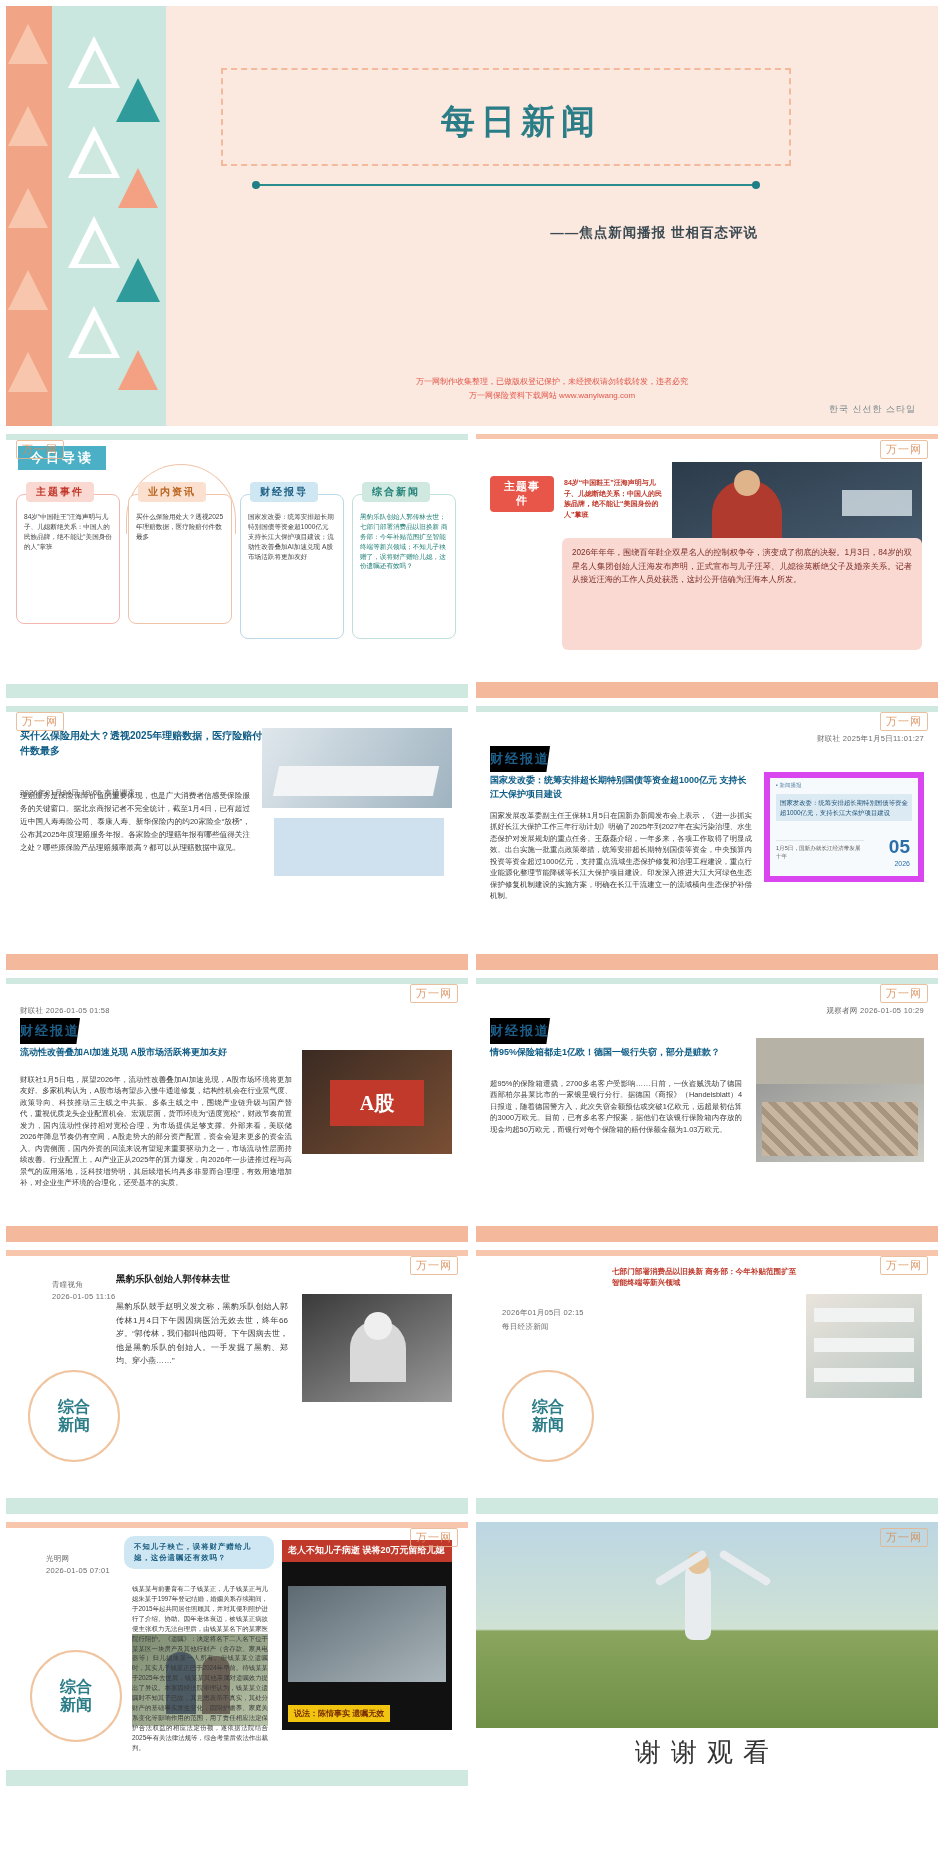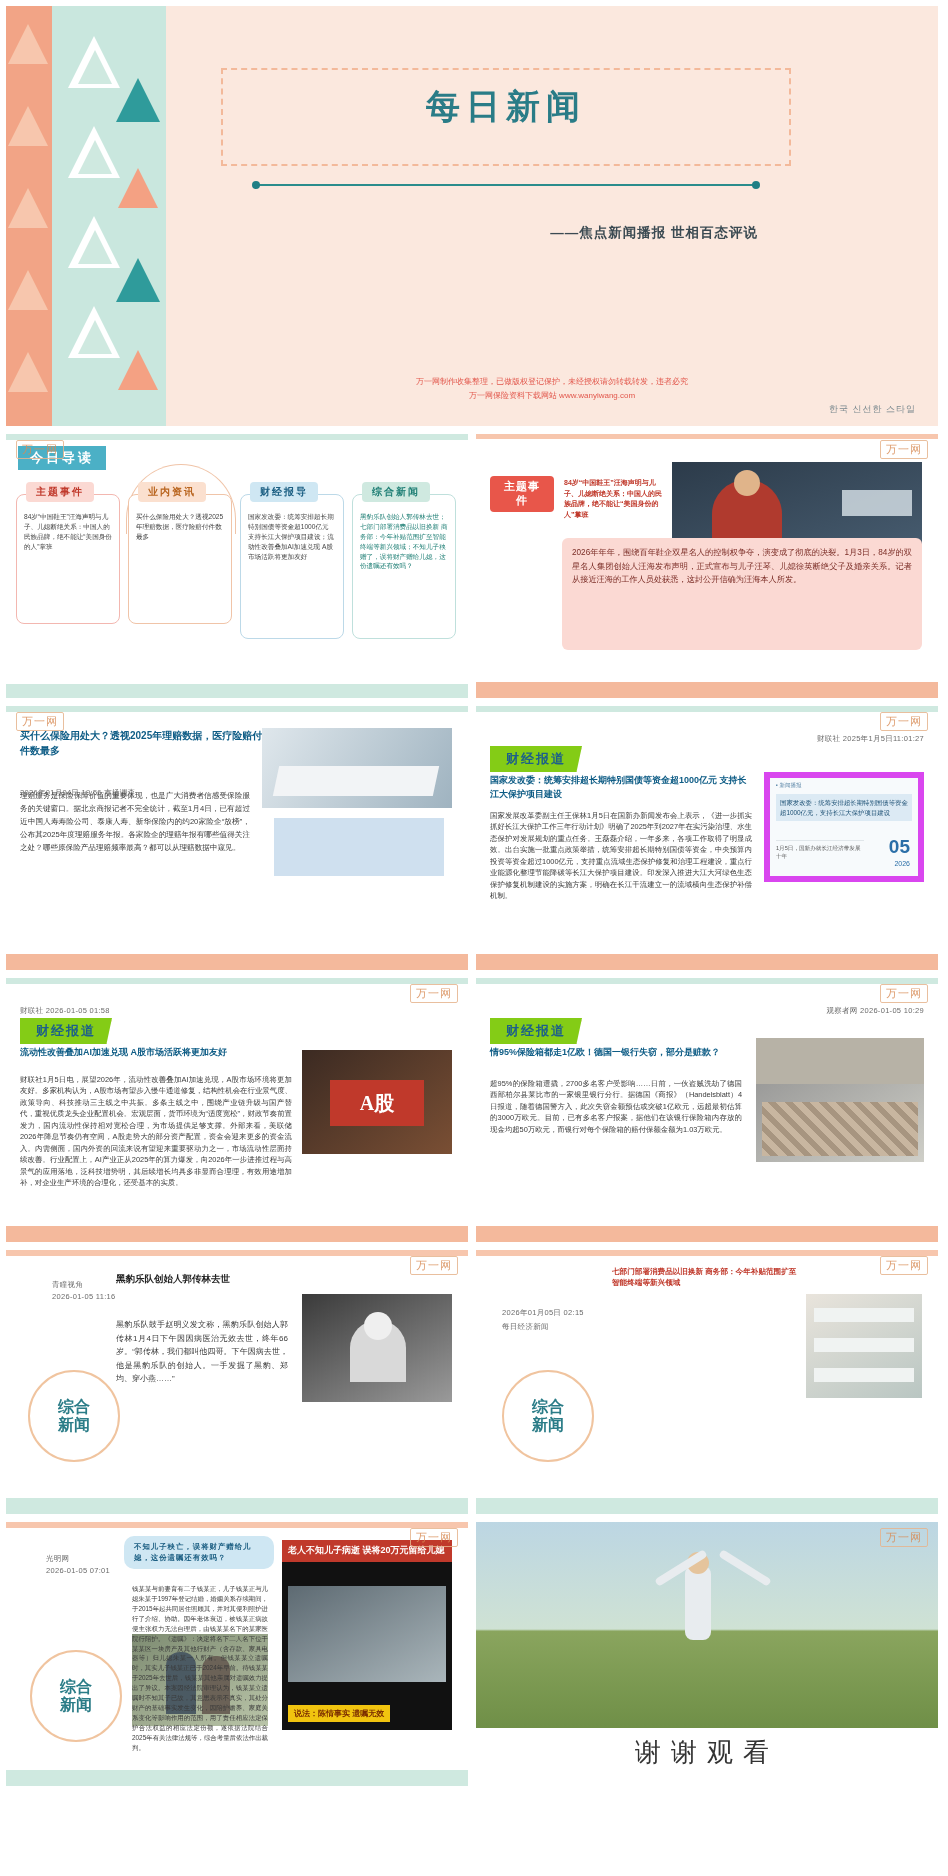--- a/index.html
+++ b/index.html
@@ -39,21 +39,21 @@
   .cover .leftart .band {
     position:absolute; left:0; top:0; width:46px; height:100%;
     background:#f2a486;
   }
   .cover-tri { position:absolute; width:0; height:0; }
   .cover .title-box {
     position:absolute; left:185px; top:55px; width:255px; height:85px;
     border:2px dashed #f3b99a;
   }
   .cover h1 {
-    position:absolute; left:0; right:0; top:8px; margin:0;
+    position:absolute; left:0; right:0; top:8px; margin:15px;
     text-align:center; font-size:34px; letter-spacing:6px;
     color:#2a7c87; font-weight:bold;
     font-family:"Liberation Serif", serif;
   }
   .cover .rule {
     position:absolute; left:190px; top:110px; width:250px; height:2px; background:#2a8c8c;
   }
   .cover .rule:before, .cover .rule:after {
     content:""; position:absolute; top:-3px; width:8px; height:8px; border-radius:50%; background:#1f7f85;
   }
@@ -71,22 +71,22 @@
     position:absolute; left:160px; right:0; bottom:28px; text-align:center;
     font-size:8px; color:#e2574c; line-height:1.5;
   }
   .cover .korean {
     position:absolute; right:22px; bottom:10px; font-size:9px; color:#7c8a90; letter-spacing:1px;
   }
 
   
   .hdr-tag {
     position:absolute; left:14px; top:16px;
-    background:#84cc16; color:#1c5f8a; font-weight:bold;
-    font-size:13px; padding:4px 16px; letter-spacing:2px;
+    background:#000000; color:#1c5f8a; font-weight:bold;
+    font-size:13px; padding:4px 0; letter-spacing:2px;
     clip-path: polygon(0 0, 100% 0, 94% 100%, 0% 100%);
     box-shadow:2px 2px 0 #f1c0a2;
   }
   .meta {
     position:absolute; font-size:7.5px; color:#6b6b6b; letter-spacing:.3px;margin-top:14px;
   }
   .body-txt {
     position:absolute; font-size:7.4px; line-height:1.55; color:#3a3a3a; text-align:justify;
   }
   .lead {
@@ -310,21 +310,21 @@
       <div class="meta" style="left:46px;top:16px;">青瞳视角</div>
       <div class="meta" style="left:46px;top:28px;">2026-01-05 11:16</div>
 
       <div class="lead" style="left:110px;top:22px;width:200px;font-size:9.5px;color:#222;">黑豹乐队创始人郭传林去世</div>
 
       <div class="photo" style="left:296px;top:44px;width:150px;height:108px;background:linear-gradient(150deg,#3a3a3a,#9a9a9a);filter:grayscale(1);">
         <div style="position:absolute;left:48px;top:26px;width:56px;height:62px;border-radius:28px 28px 0 0;background:#d9d9d9;"></div>
         <div style="position:absolute;left:62px;top:18px;width:28px;height:28px;border-radius:50%;background:#efefef;"></div>
       </div>
 
-      <div class="body-txt" style="left:110px;top:68px;width:172px;font-size:8px;line-height:1.7;">黑豹乐队鼓手赵明义发文称，黑豹乐队创始人郭传林1月4日下午因因病医治无效去世，终年66岁。“郭传林，我们都叫他四哥。下午因病去世，他是黑豹乐队的创始人。一手发掘了黑豹、郑均、穿小燕……”</div>
+      <div class="body-txt" style="left:110px;top:50px;width:172px;font-size:8px;line-height:1.7;">黑豹乐队鼓手赵明义发文称，黑豹乐队创始人郭传林1月4日下午因因病医治无效去世，终年66岁。“郭传林，我们都叫他四哥。下午因病去世，他是黑豹乐队的创始人。一手发掘了黑豹、郑均、穿小燕……”</div>
 
       <div class="circle-label" style="left:22px;top:120px;white-space:pre-line;">综合
 新闻</div>
 
       <div class="mint-band" style="left:0;bottom:0;width:100%;height:16px;background:#cfe9e0;"></div>
       <div class="wm">万一网</div>
     </div>
 
     <div class="slide" style="background:#fff;">
       <div class="peach-band" style="left:0;top:0;width:100%;height:6px;background:#f7c6ad;"></div>

